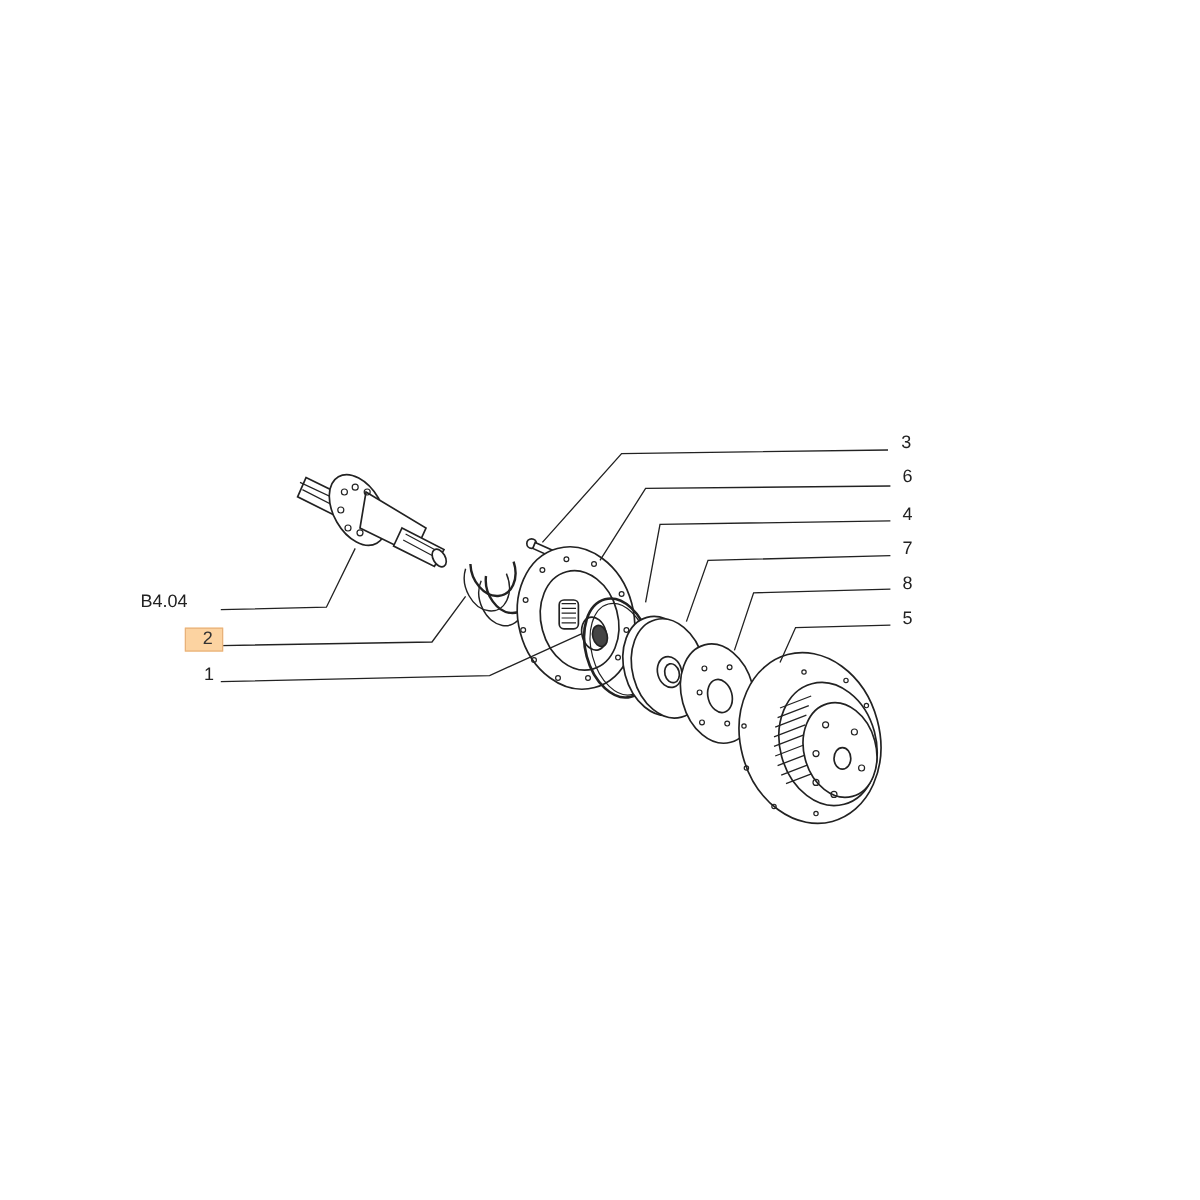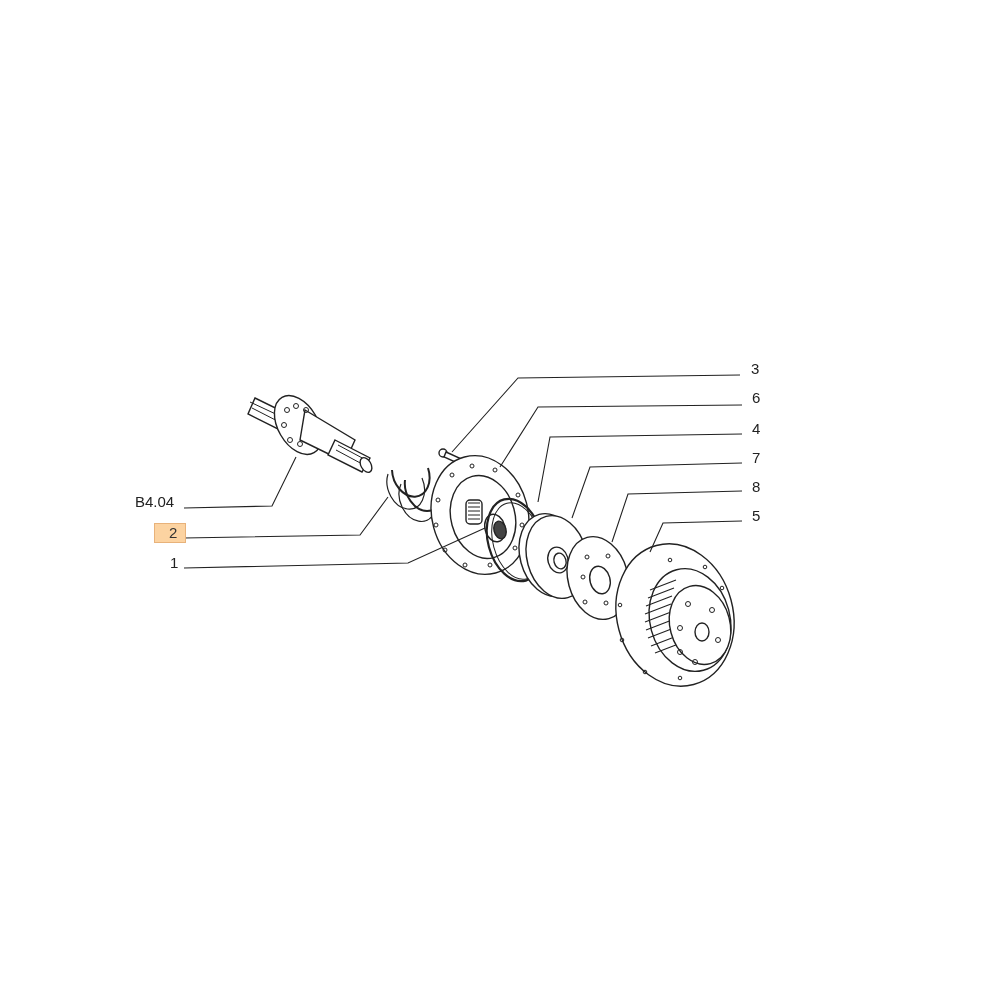--- a/index.html
+++ b/index.html
@@ -123,21 +123,21 @@
     <polyline points="184,568 408,563 485,528"></polyline>
     <polyline points="740,375 518,378 452,452"></polyline>
     <polyline points="742,405 538,407 500,467"></polyline>
     <polyline points="742,434 550,437 538,502"></polyline>
     <polyline points="742,463 590,467 572,518"></polyline>
     <polyline points="742,491 628,494 612,542"></polyline>
     <polyline points="742,521 663,523 650,552"></polyline>
   </g>
 </svg>
 
-<div class="callout" style="left:135px; top:493px;">B4.04</div>
+<div class="callout" style="left:117px; top:493px;">B4.04</div>
 <div class="callout hl" style="left:154px; top:523px;">2</div>
 <div class="callout" style="left:170px; top:554px;">1</div>
 <div class="callout" style="left:751px; top:360px;">3</div>
 <div class="callout" style="left:752px; top:389px;">6</div>
 <div class="callout" style="left:752px; top:420px;">4</div>
 <div class="callout" style="left:752px; top:449px;">7</div>
 <div class="callout" style="left:752px; top:478px;">8</div>
 <div class="callout" style="left:752px; top:507px;">5</div>
 
 </body></html>

